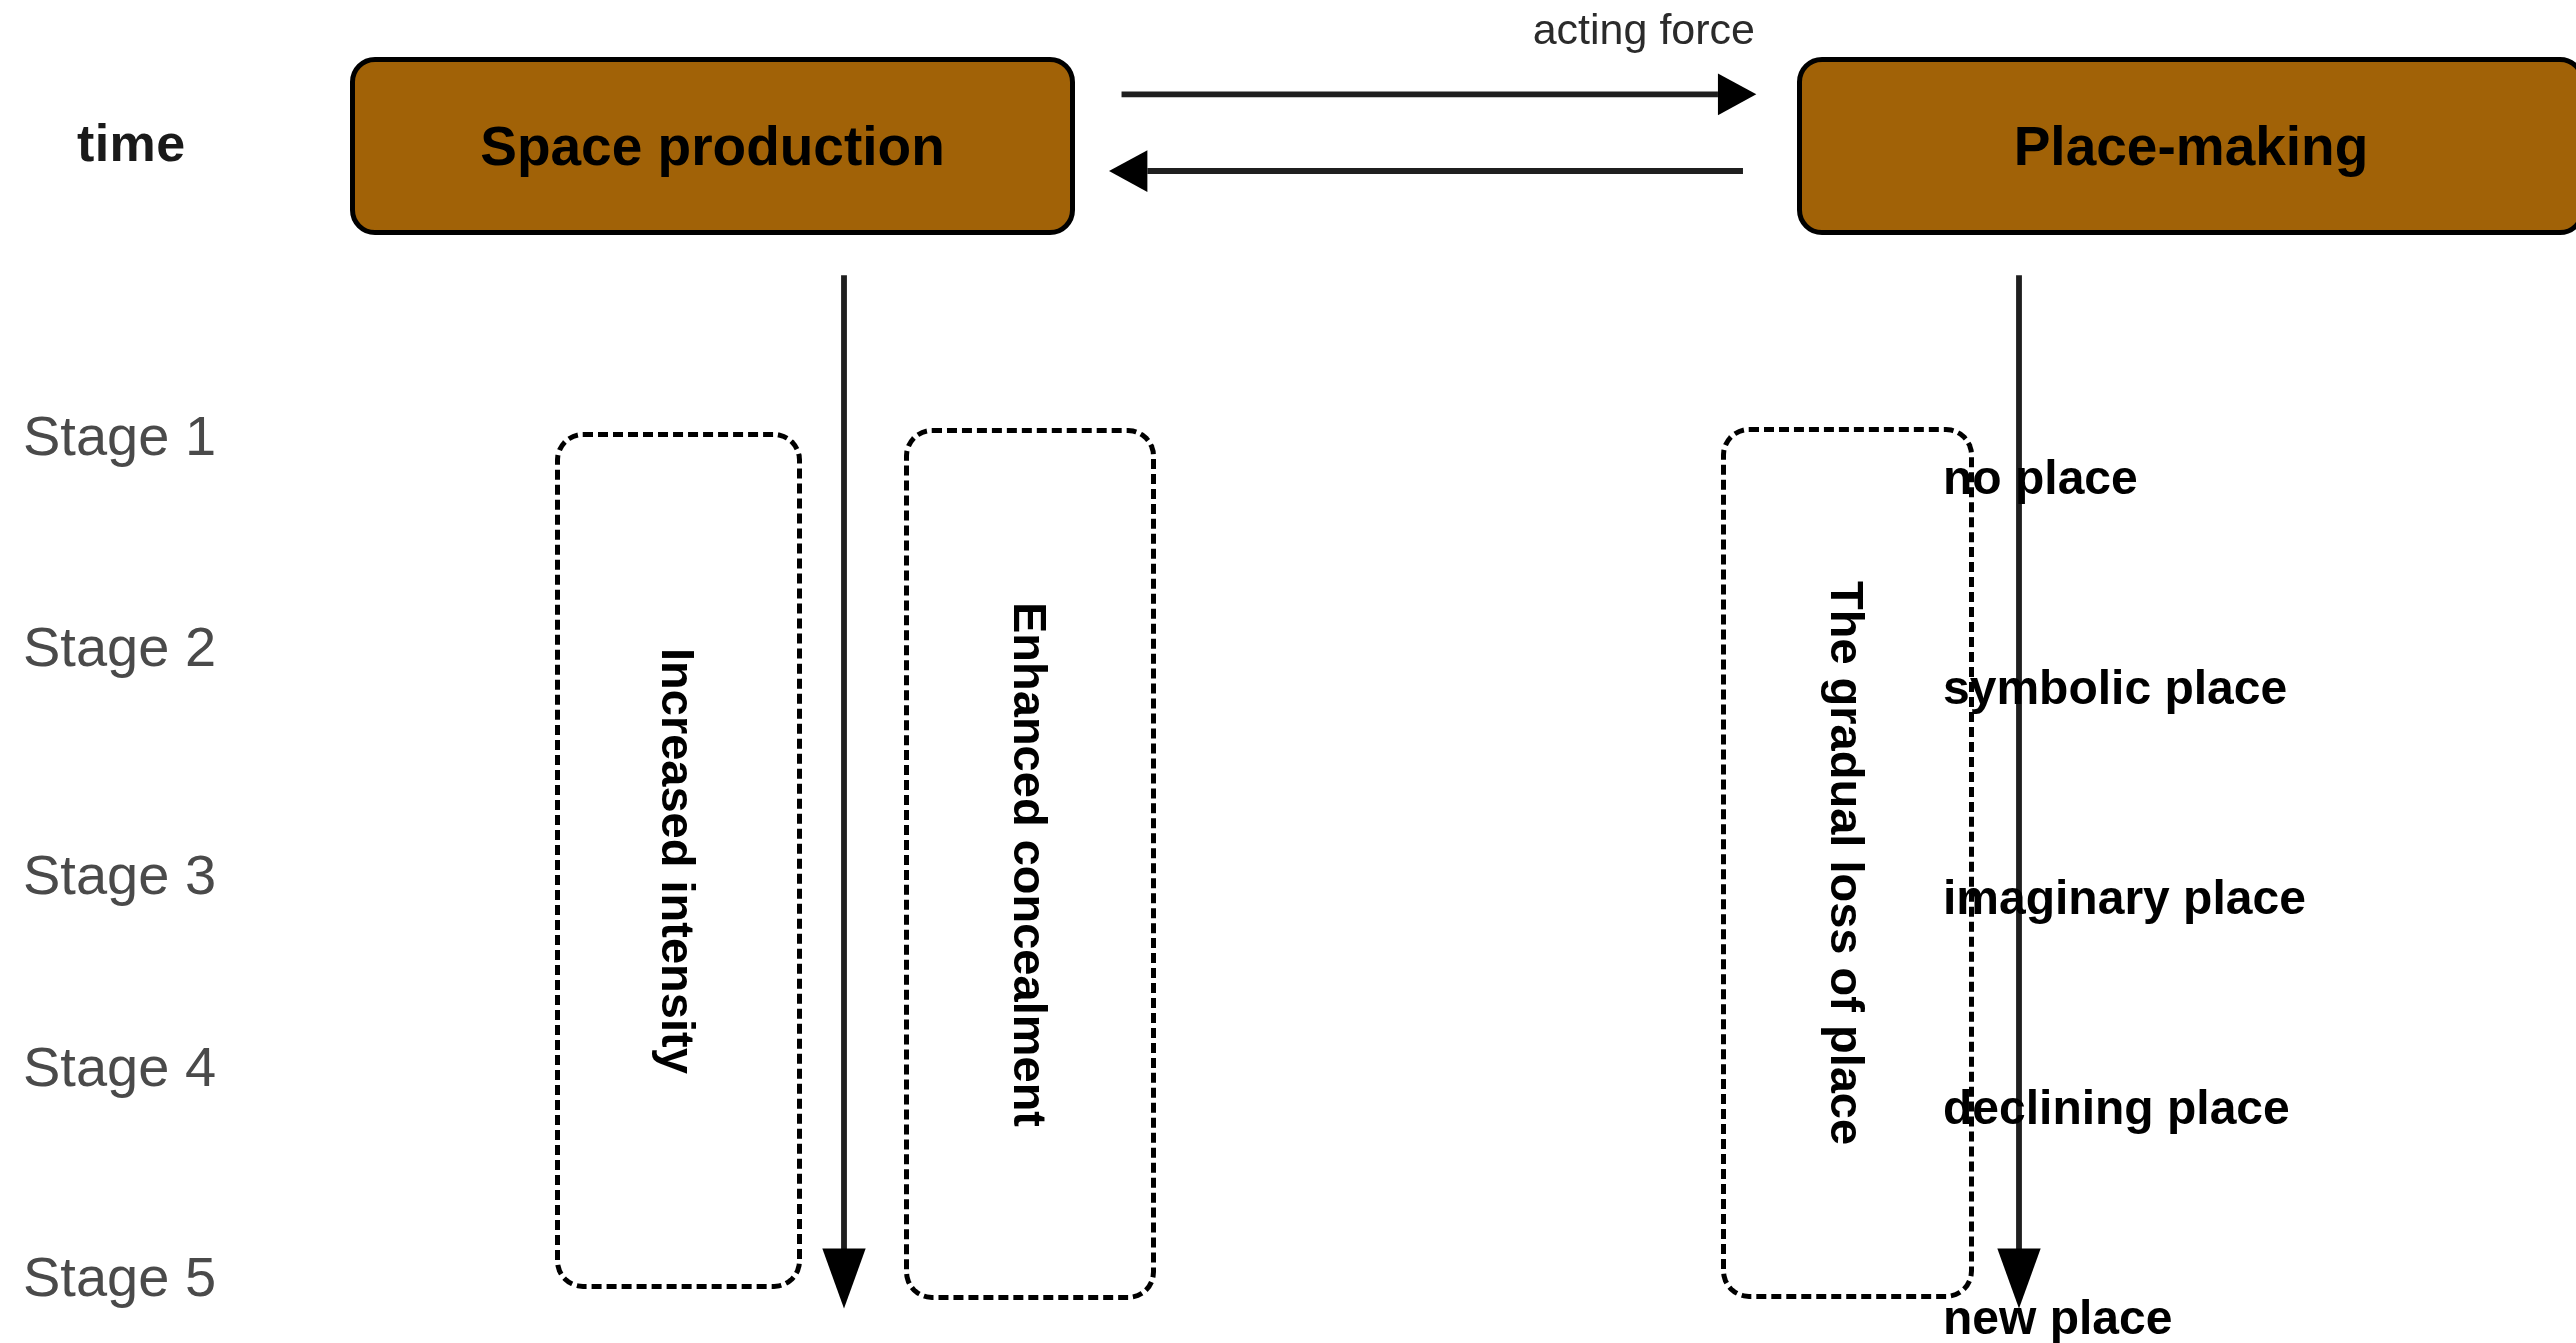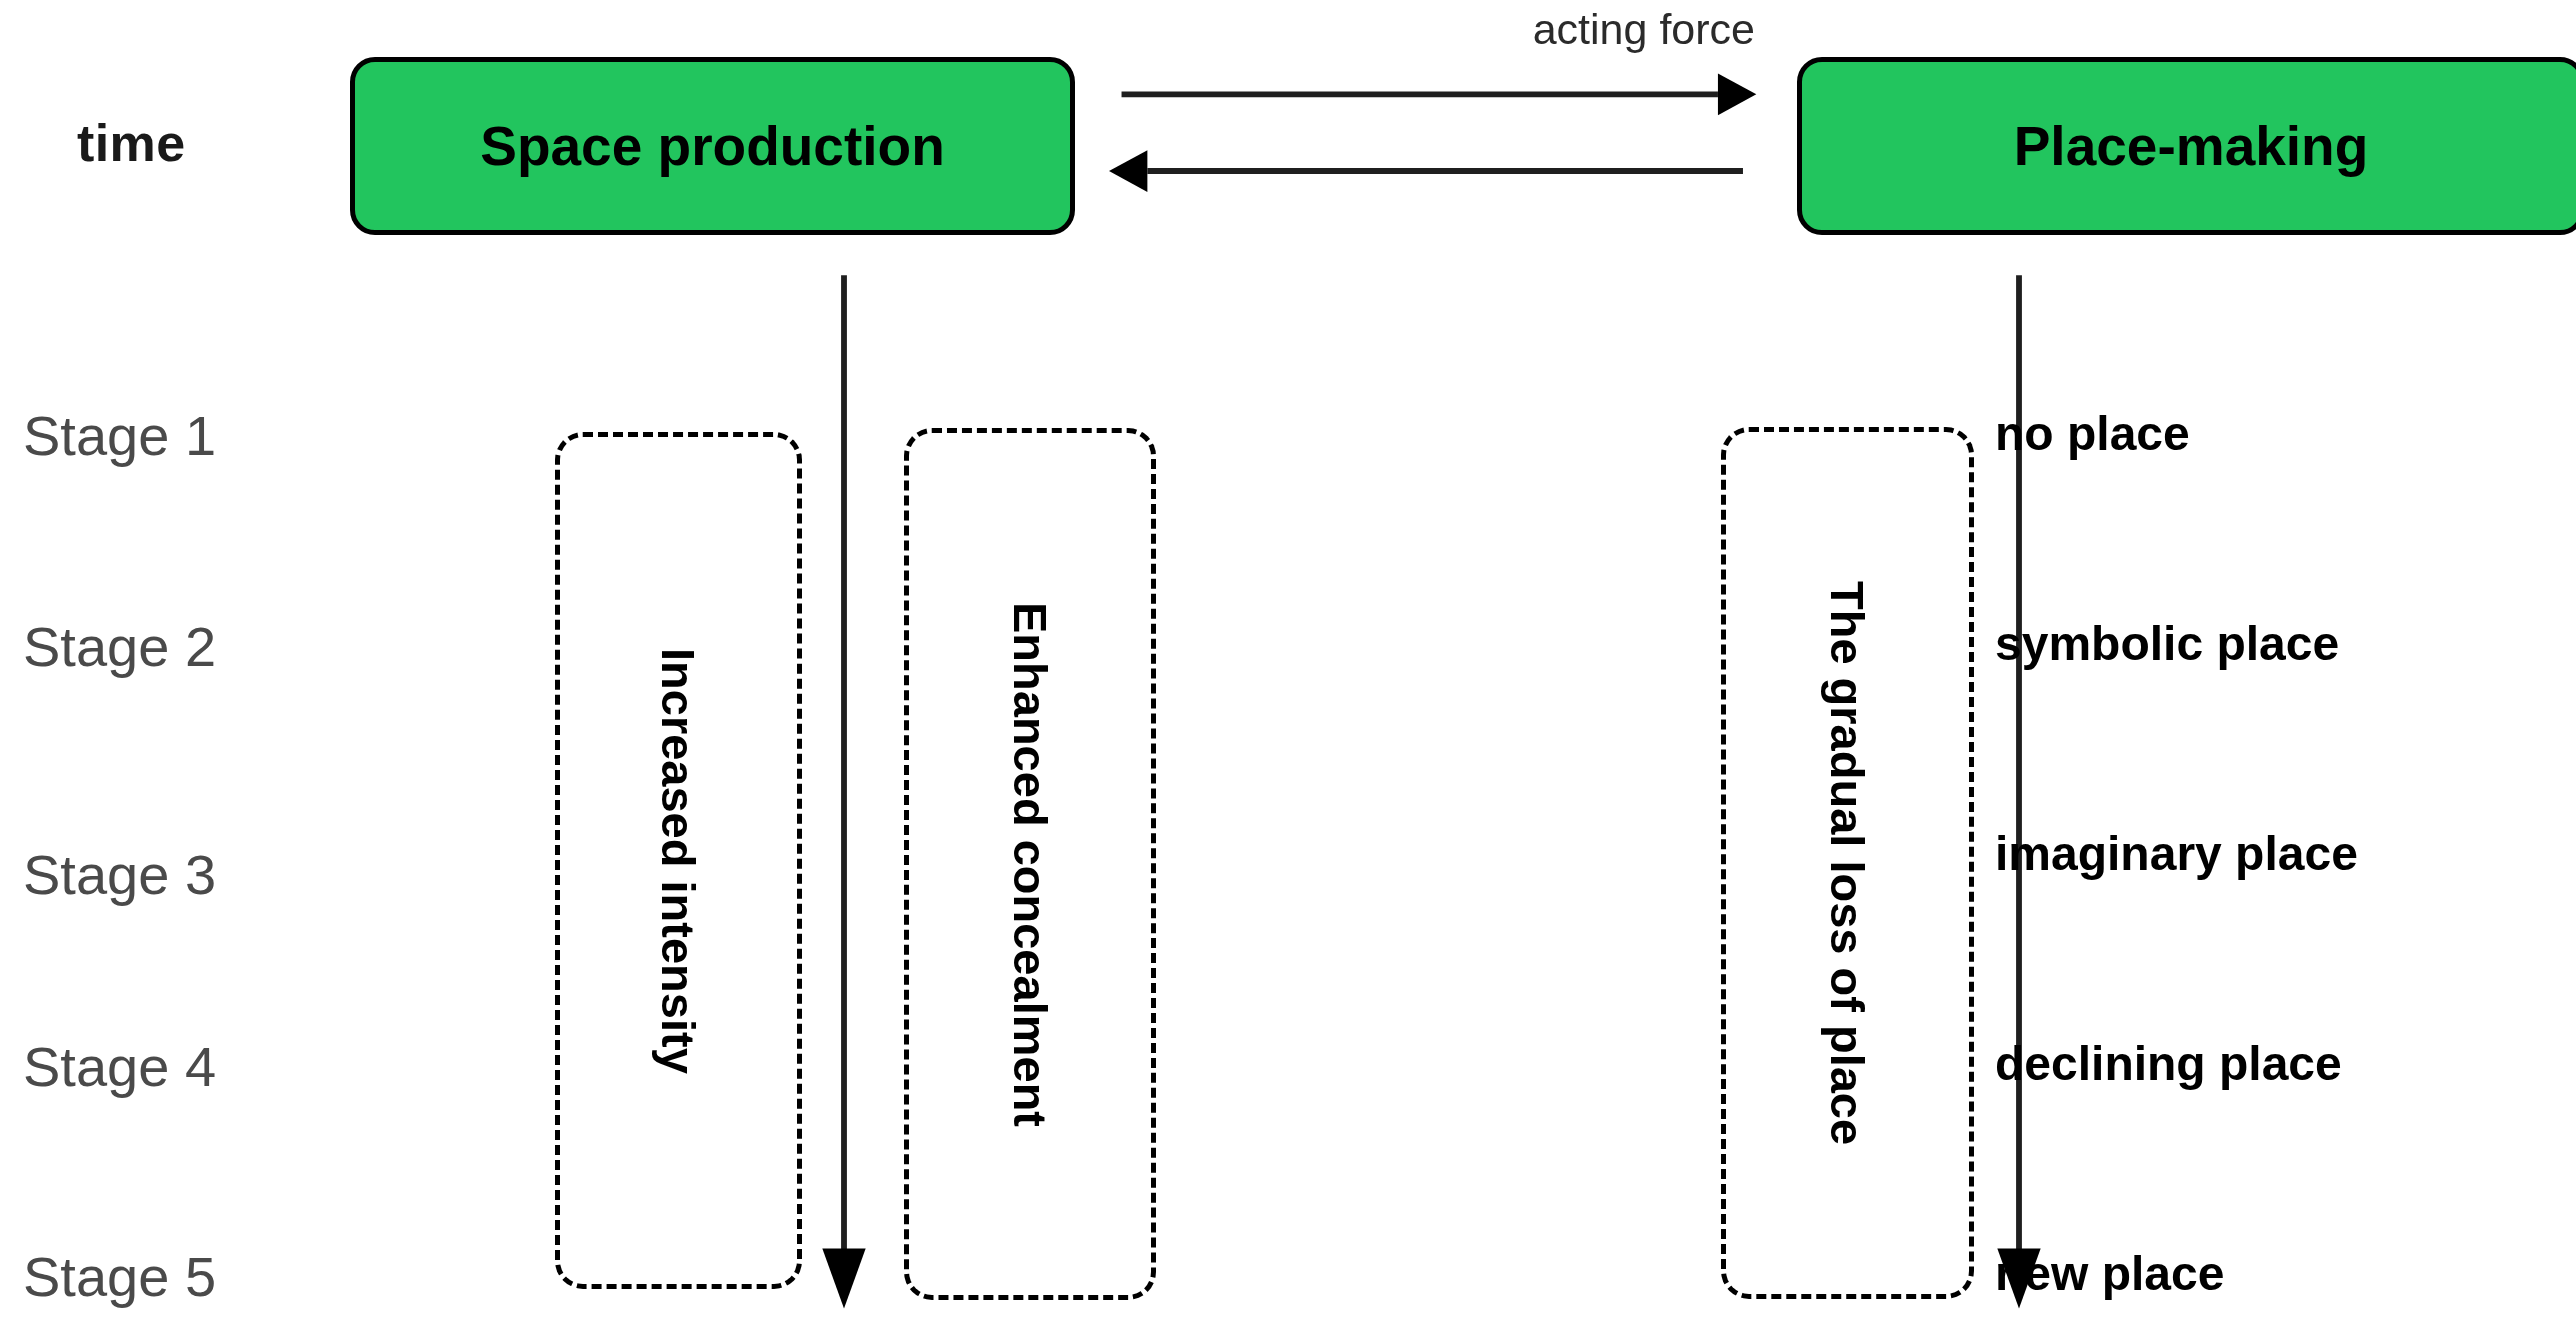--- a/index.html
+++ b/index.html
@@ -29,21 +29,21 @@
     letter-spacing: 0.4px;
     line-height: 1;
     white-space: nowrap;
   }
 
   
   .solid-box {
     position: absolute;
     border: 5.8px solid #000000;
     border-radius: 25px;
-    background: #22c55e;
+    background: #a16207;
     box-sizing: border-box;
     display: flex;
     align-items: center;
     justify-content: center;
   }
   .solid-box-label {
     font-size: 55px;
     font-weight: 700;
     color: #000000;
     letter-spacing: 0px;
@@ -152,26 +152,27 @@
     font-size: 56px;
     font-weight: 400;
     color: #4a4a4a;
     white-space: nowrap;
     line-height: 1;
   }
 
   
   .place-label {
     position: absolute;
-    left: 1995px;
+    left: 1943px;
     font-size: 48px;
     font-weight: 700;
     color: #000000;
     white-space: nowrap;
     line-height: 1;
+    margin-top: 44px;
   }
 </style>
 </head>
 <body>
 
 <div id="canvas">
 
   <div class="time-label">time</div>
 
   <div class="solid-box" id="box-space-production">

